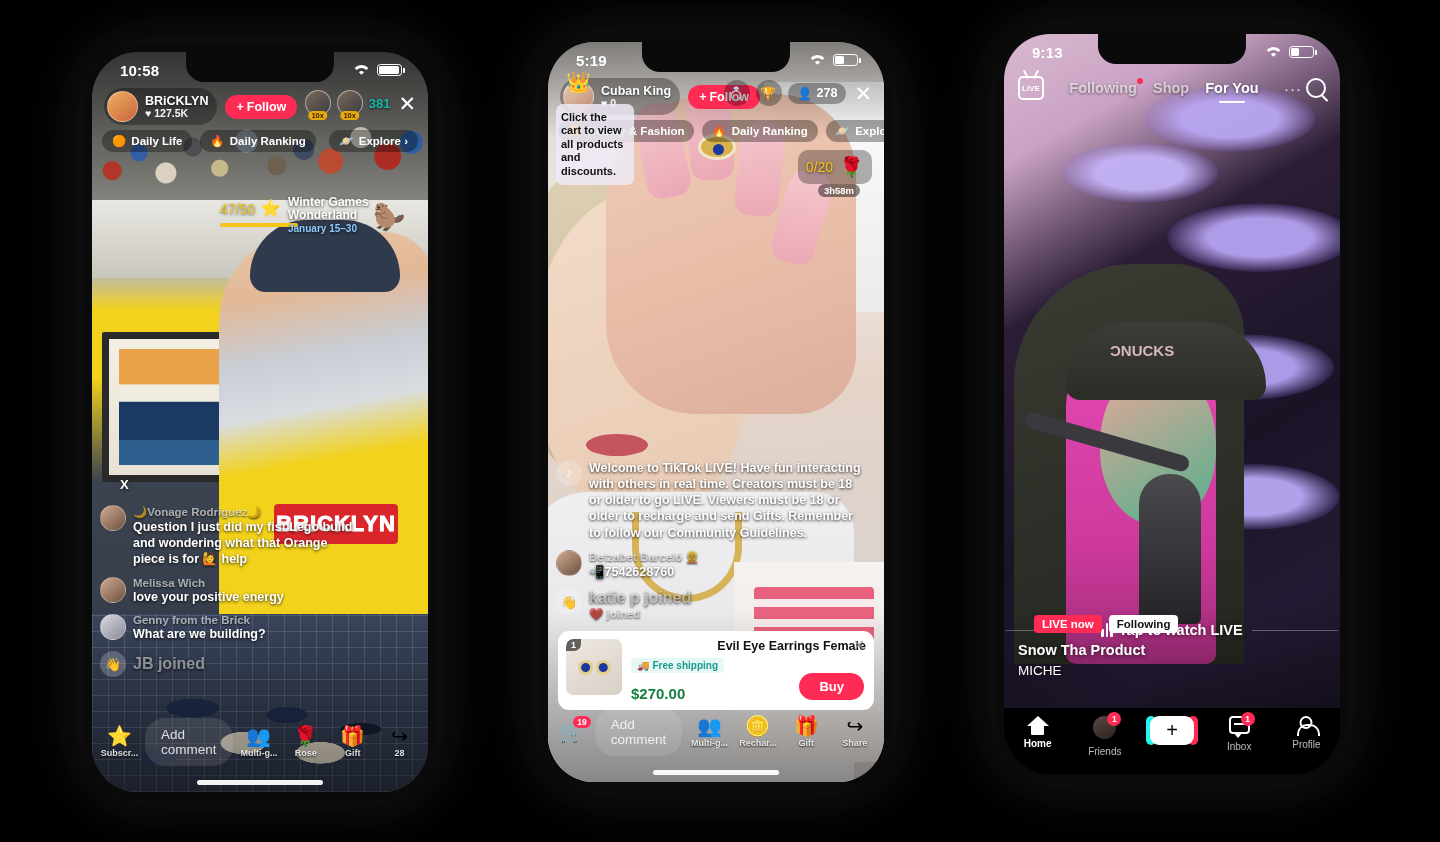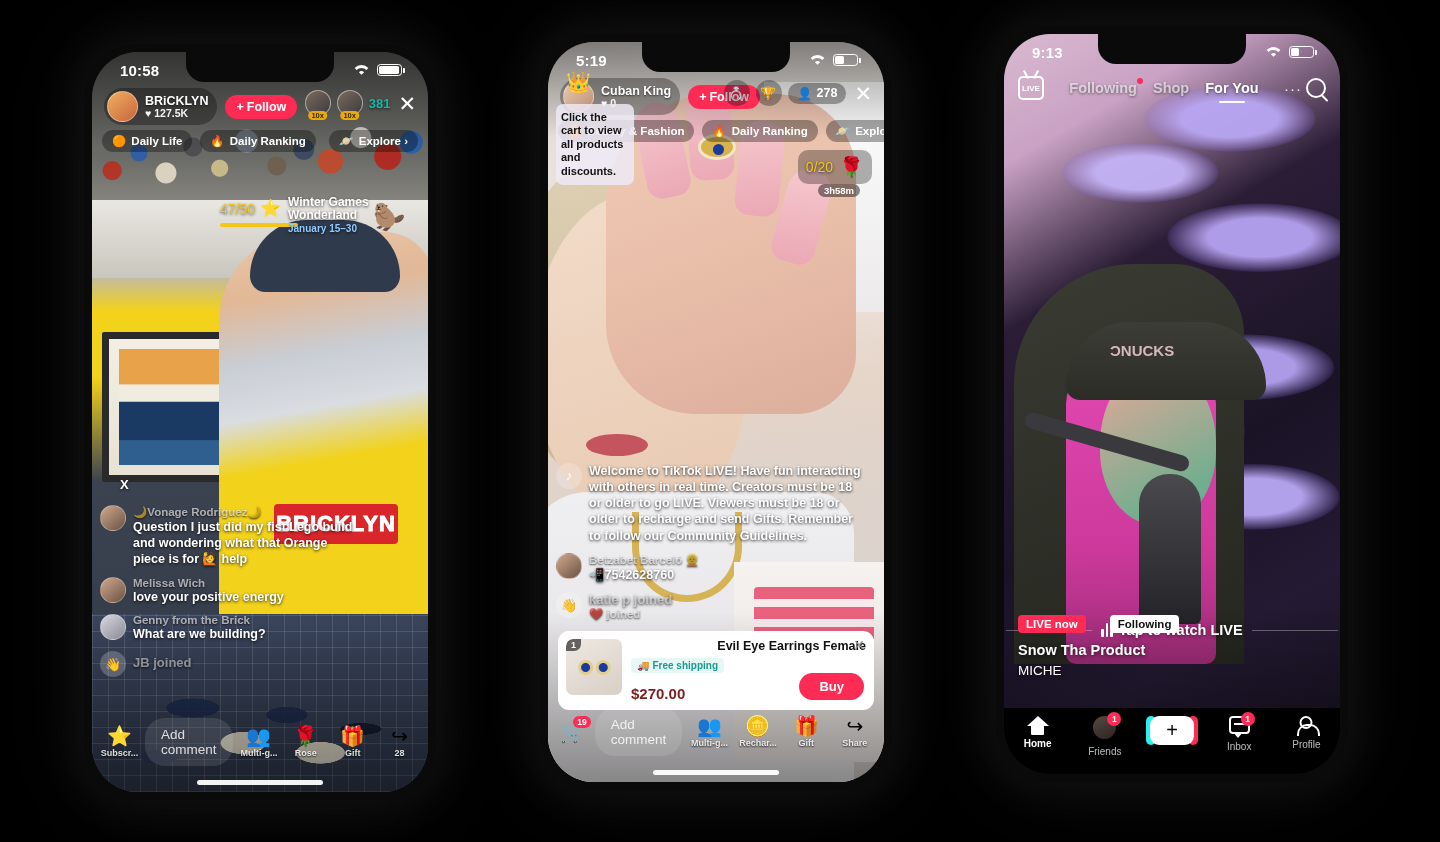--- a/index.html
+++ b/index.html
@@ -200,21 +200,21 @@
 
   
   .chat{ position:absolute; left:8px; right:70px; }
   .cmt{ display:flex; gap:7px; margin-bottom:9px; }
   .cav{ width:26px; height:26px; border-radius:50%; flex:none;
     background:linear-gradient(140deg,#cfa98e,#6b5242); border:1px solid rgba(255,255,255,.25); }
   .cav.g{ background:linear-gradient(140deg,#d8d8e0,#8a8a96); }
   .cbody{ min-width:0; }
   .cname{ color:rgba(255,255,255,.62); font-size:11.5px; font-weight:700; text-shadow:0 1px 2px rgba(0,0,0,.7);}
   .ctext{ color:#fff; font-size:12.5px; font-weight:600; line-height:1.3; text-shadow:0 1px 3px rgba(0,0,0,.85);}
-  .cjoin{ color:#fff; font-size:13px; font-weight:700; text-shadow:0 1px 3px rgba(0,0,0,.85);}
+  .cjoin{ color:#fff; font-size:16px; font-weight:700; text-shadow:0 1px 3px rgba(0,0,0,.85);}
   .cjoin span{ color:rgba(255,255,255,.5); }
   .sysav{ width:26px; height:26px; border-radius:50%; background:rgba(255,255,255,.22);
     display:flex; align-items:center; justify-content:center; color:#fff; font-size:13px; flex:none;}
 
   
   .actionbar{ position:absolute; left:8px; right:8px; bottom:26px; display:flex; align-items:center; gap:6px; z-index:50;}
   .addcomment{ flex:1; background:rgba(255,255,255,.11); border-radius:20px;
     padding:9px 16px; color:rgba(255,255,255,.82); font-size:13.5px; cursor:text; }
   .act{ width:44px; text-align:center; cursor:pointer; }
   .act .ic{ font-size:20px; line-height:1; }
@@ -234,21 +234,21 @@
     background:linear-gradient(150deg,#efe9e2,#d8cfc6); overflow:hidden;}
   .prodimg::after{ content:""; position:absolute; left:7px; top:20px; width:42px; height:17px; border-radius:50%;
     background:radial-gradient(circle at 30% 50%,#1b3a9e 0 4px,#e2cf8e 5px 7px,transparent 8px),
                radial-gradient(circle at 72% 50%,#1b3a9e 0 4px,#e2cf8e 5px 7px,transparent 8px);}
   .prodnum{ position:absolute; left:0; top:0; background:rgba(0,0,0,.58); color:#fff;
     font-size:9px; font-weight:700; padding:1px 5px; border-radius:7px 0 7px 0; z-index:2;}
   .prodmain{ flex:1; min-width:0; }
   .prodtitle{ color:#111; font-size:12.5px; font-weight:600; line-height:1.2;text-align:right; }
   .shipchip{ display:inline-flex; align-items:center; gap:3px; margin-top:4px;
     background:#e6f8f6; color:#1a9a8f; font-size:10px; font-weight:600; padding:2px 6px; border-radius:4px;}
-  .prodprice{ color:#7f1d1d; font-size:15px; font-weight:700; margin-top:12px;}
+  .prodprice{ color:#15803d; font-size:15px; font-weight:700; margin-top:12px;}
   .buybtn{ position:absolute; right:10px; bottom:10px; background:#fe2c55; color:#fff;
     border:none; border-radius:16px; font-size:13px; font-weight:700; padding:6px 20px; cursor:pointer;}
   .prodclose{ position:absolute; right:9px; top:6px; color:#999; font-size:14px; cursor:pointer; }
   .cart{ position:relative; width:34px; text-align:center; font-size:21px; cursor:pointer;}
   .cart b{ position:absolute; top:-4px; right:-2px; background:#fe2c55; color:#fff;
     font-size:8.5px; font-weight:700; border-radius:9px; padding:1px 4px; }
 
   
   .feedtop{ position:absolute; top:34px; left:0; right:0; height:40px; z-index:50;
     display:flex; align-items:center; padding:0 14px; }
@@ -272,21 +272,21 @@
   .tapwatch{ position:absolute; left:0; right:0; top:588px; z-index:50;
     display:flex; align-items:center; justify-content:center; gap:9px; }
   .tapwatch .ln{ flex:1; height:1px; background:rgba(255,255,255,.3); max-width:86px; }
   .tapwatch .tw{ color:#fff; font-size:14.5px; font-weight:800; display:flex; align-items:center; gap:6px;
     text-shadow:0 1px 4px rgba(0,0,0,.6); cursor:pointer;}
   .eq{ display:inline-flex; align-items:flex-end; gap:2px; height:14px; }
   .eq i{ width:2.5px; background:#fff; border-radius:1px; display:block;}
   .eq i:nth-child(1){ height:8px;} .eq i:nth-child(2){ height:14px;} .eq i:nth-child(3){ height:6px;}
 
   .feedinfo{ position:absolute; left:14px; bottom:96px; z-index:50; }
-  .badges{ display:flex; gap:24px; margin-bottom:9px; }
+  .badges{ display:flex; gap:7px; margin-bottom:9px;margin-left:16px; }
   .livenow{ background:#fe2c55; color:#fff; font-size:11.5px; font-weight:700; padding:3px 8px; border-radius:4px;}
   .followingb{ background:#fff; color:#111; font-size:11.5px; font-weight:600; padding:3px 8px; border-radius:4px; cursor:pointer;}
   .feedname{ color:#fff; font-size:14.5px; font-weight:800; text-shadow:0 1px 4px rgba(0,0,0,.7); margin-bottom:5px;}
   .feeddesc{ color:#fff; font-size:13.5px; font-weight:400; text-shadow:0 1px 4px rgba(0,0,0,.7);}
 
   .tabbar{ position:absolute; left:0; right:0; bottom:0; height:66px; background:#000; z-index:55;
     display:flex; align-items:flex-start; padding-top:8px; }
   .tbi{ flex:1; text-align:center; cursor:pointer; position:relative; }
   .tbi .lb{ color:#fff; font-size:10px; font-weight:600; margin-top:3px; }
   .tbi.dim .lb{ color:rgba(255,255,255,.72); font-weight:500; }

